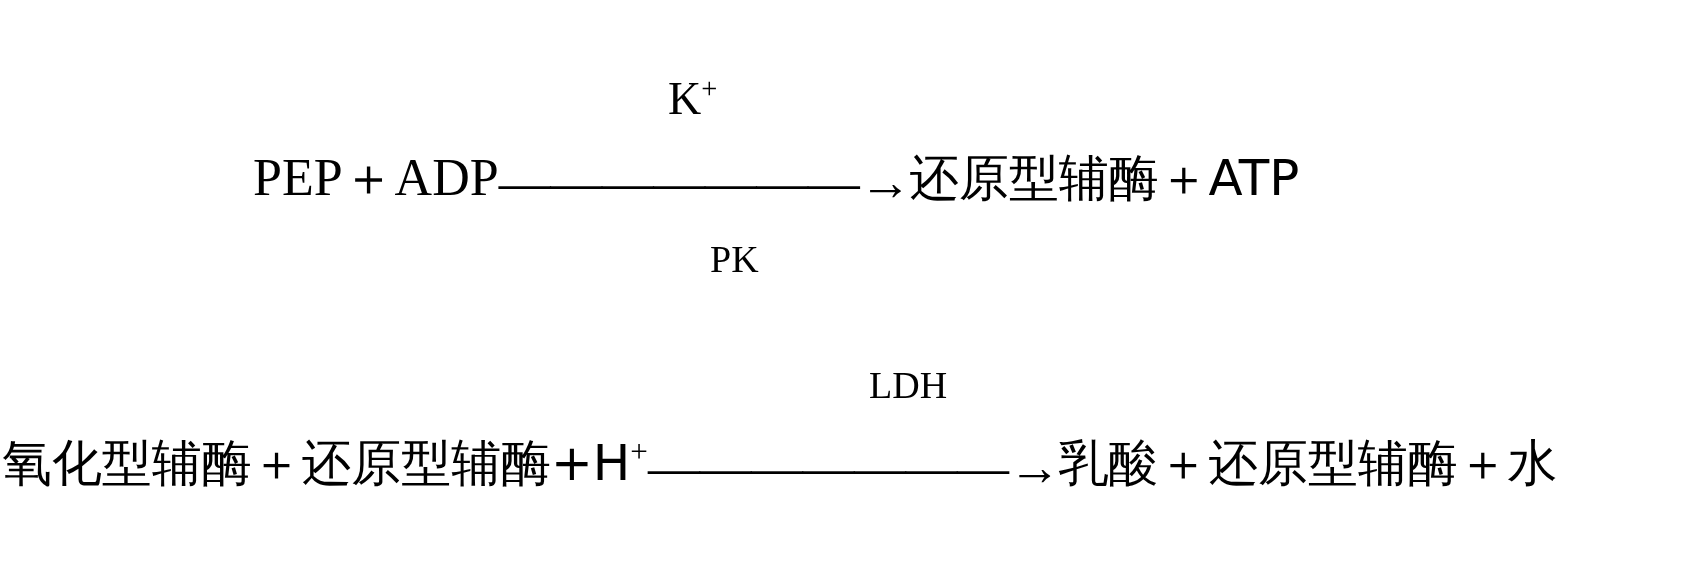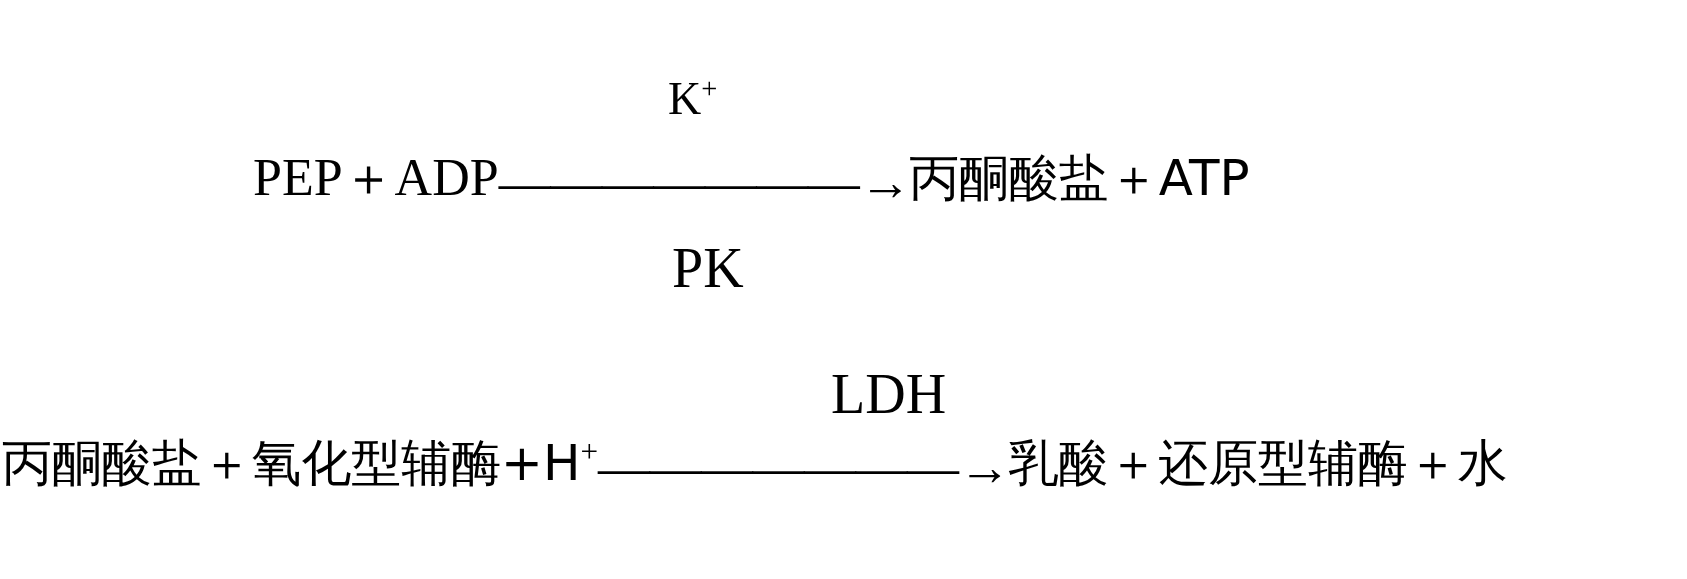--- a/index.html
+++ b/index.html
@@ -34,21 +34,22 @@
     font-size: 46px;
     letter-spacing: 0px;
   }
   .cofactor-label .sup {
     font-size: 0.62em;
     vertical-align: super;
     line-height: 0;
   }
 
   .enzyme-label {
-    font-size: 56px;
+    font-size: 38px;
+    margin-left: 38px;
   }
 
   .equation {
     font-size: 52px;
     letter-spacing: 0px;
   }
   .equation .sup {
     font-size: 0.60em;
     vertical-align: super;
     line-height: 0;
@@ -81,27 +82,27 @@
 </style>
 </head>
 <body>
 
 <div id="page">
 
   <div>
 
     <div id="r1-cofactor" class="node cofactor-label"><span>K</span><span class="sup">+</span></div>
 
-    <div id="r1-equation" class="node equation"><span>PEP＋ADP</span><span class="arrow"><span class="shaft">———————</span><span class="head">→</span></span><span class="cjk">丙酮酸盐＋ATP</span></div>
+    <div id="r1-equation" class="node equation"><span>PEP＋ADP</span><span class="arrow"><span class="shaft">———————</span><span class="head">→</span></span><span class="cjk">还原型辅酶＋ATP</span></div>
 
     <div id="r1-enzyme" class="node enzyme-label">PK</div>
 
   </div>
 
   <div>
 
     <div id="r2-enzyme" class="node enzyme-label">LDH</div>
 
-    <div id="r2-equation" class="node equation"><span class="cjk">丙酮酸盐＋氧化型辅酶+H</span><span class="sup">+</span><span class="arrow"><span class="shaft">———————</span><span class="head">→</span></span><span class="cjk">乳酸＋还原型辅酶＋水</span></div>
+    <div id="r2-equation" class="node equation"><span class="cjk">氧化型辅酶＋还原型辅酶+H</span><span class="sup">+</span><span class="arrow"><span class="shaft">———————</span><span class="head">→</span></span><span class="cjk">乳酸＋还原型辅酶＋水</span></div>
 
   </div>
 
 </div>
 
 </body></html>

